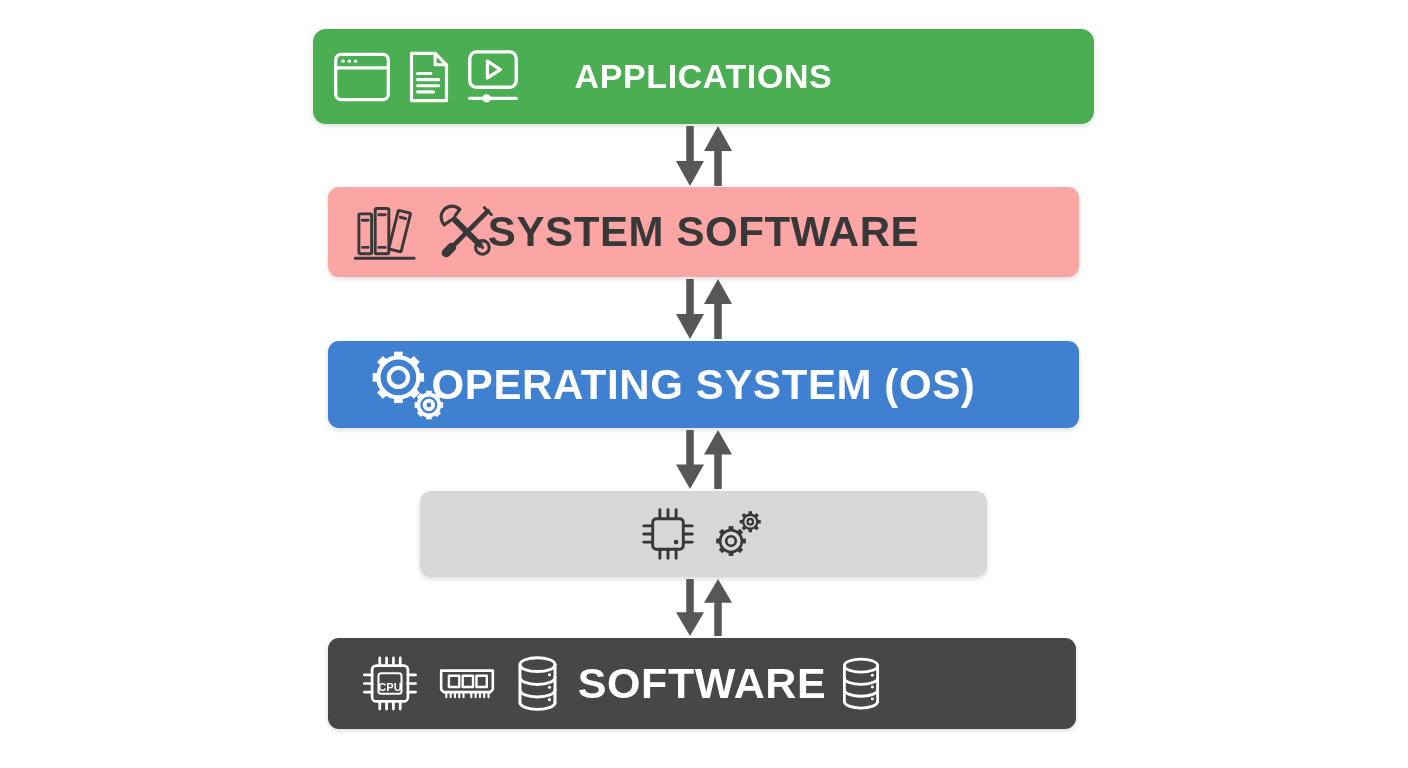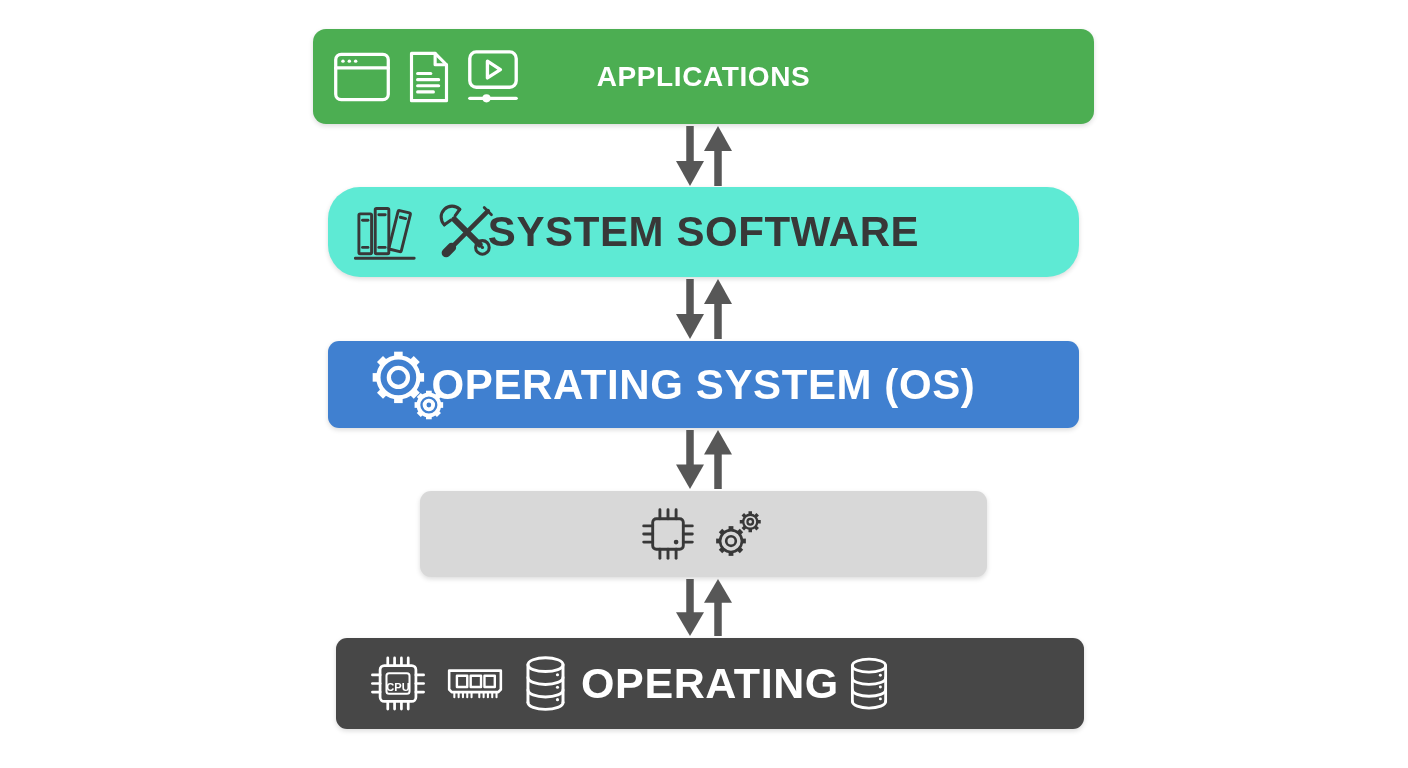--- a/index.html
+++ b/index.html
@@ -15,35 +15,35 @@
     font-weight:700; letter-spacing:0.6px; text-align:center; white-space:nowrap;
   }
   .icon-group {
     position:absolute; top:50%; transform:translateY(-50%);
     display:flex; align-items:center;
   }
   svg { display:block; }
 
   
   .bar-applications { left:313px; top:29px;  width:781px; height:95px; background:#4cae52; color:#ffffff; border-radius:13px; }
-  .bar-applications .label { font-size:28px; }
+  .bar-applications .label { font-size:34px; }
   .bar-applications .icon-group { left:20px; gap:17px; }
 
-  .bar-system-software { left:328px; top:187px; width:751px; height:90px; background:#5eead4; color:#383838;border-radius:32px; }
+  .bar-system-software { left:328px; top:187px; width:751px; height:90px; background:#fca5a5; color:#383838; }
   .bar-system-software .label { font-size:42px; }
   .bar-system-software .icon-group { left:26px; gap:18px; }
 
   .bar-operating-system { left:328px; top:341px; width:751px; height:87px; background:#4080d0; color:#ffffff; }
   .bar-operating-system .label { font-size:42px;text-align:right; }
   .bar-operating-system .icon-group { left:38px; }
 
   .bar-device-drivers { left:420px; top:491px; width:567px; height:86px; background:#d8d8d8; color:#383838; gap:15px; }
   .bar-device-drivers .label { font-size:37px; }
 
-  .bar-hardware { left:336px; top:638px; width:748px; height:91px; background:#474747; color:#ffffff; }
+  .bar-hardware { left:328px; top:638px; width:748px; height:91px; background:#474747; color:#ffffff; }
   .bar-hardware .label { font-size:43px; }
   .bar-hardware .icon-group { left:33px; gap:17px; }
   .bar-hardware .right-icon { position:absolute; left:512px; top:50%; transform:translateY(-50%); }
 
   .connector { position:absolute; left:674px; width:60px; }
   .connector-1 { top:126px; height:60px; }
   .connector-2 { top:279px; height:60px; }
   .connector-3 { top:430px; height:59px; }
   .connector-4 { top:579px; height:57px; }
   .connector svg { width:60px; height:100%; }
@@ -286,21 +286,21 @@
         <path d="M5 11 V52"></path>
           <path d="M43 11 V52"></path>
         <path d="M5 25 A 19 7.5 0 0 0 43 25"></path>
         <path d="M5 38.5 A 19 7.5 0 0 0 43 38.5"></path>
         <path d="M5 52 A 19 7.5 0 0 0 43 52"></path>
         <circle cx="37" cy="22" r="1.7" fill="currentColor" stroke="none"></circle>
         <circle cx="37" cy="35.5" r="1.7" fill="currentColor" stroke="none"></circle>
         <circle cx="37" cy="49" r="1.7" fill="currentColor" stroke="none"></circle>
       </svg>
     </div>
-    <span class="label">OPERATING</span>
+    <span class="label">SOFTWARE</span>
     <span class="right-icon">
       <svg width="42" height="56" viewBox="0 0 48 64" fill="none" stroke="currentColor" stroke-width="3.2" stroke-linecap="round">
         <ellipse cx="24" cy="11" rx="19" ry="7.5"></ellipse>
         <path d="M5 11 V52"></path>
           <path d="M43 11 V52"></path>
         <path d="M5 25 A 19 7.5 0 0 0 43 25"></path>
         <path d="M5 38.5 A 19 7.5 0 0 0 43 38.5"></path>
         <path d="M5 52 A 19 7.5 0 0 0 43 52"></path>
         <circle cx="37" cy="22" r="1.7" fill="currentColor" stroke="none"></circle>
         <circle cx="37" cy="35.5" r="1.7" fill="currentColor" stroke="none"></circle>

